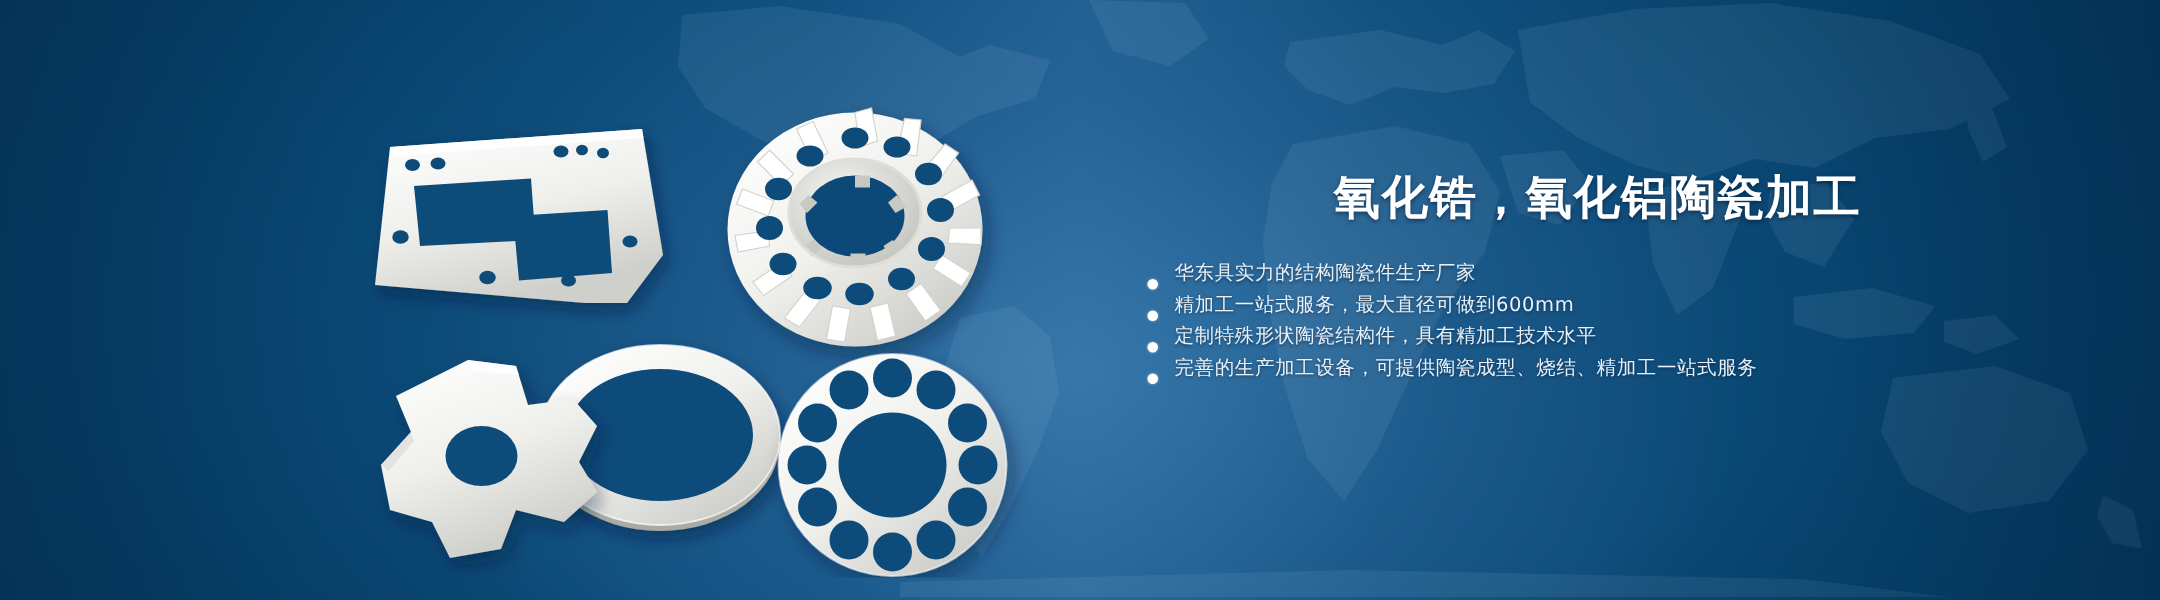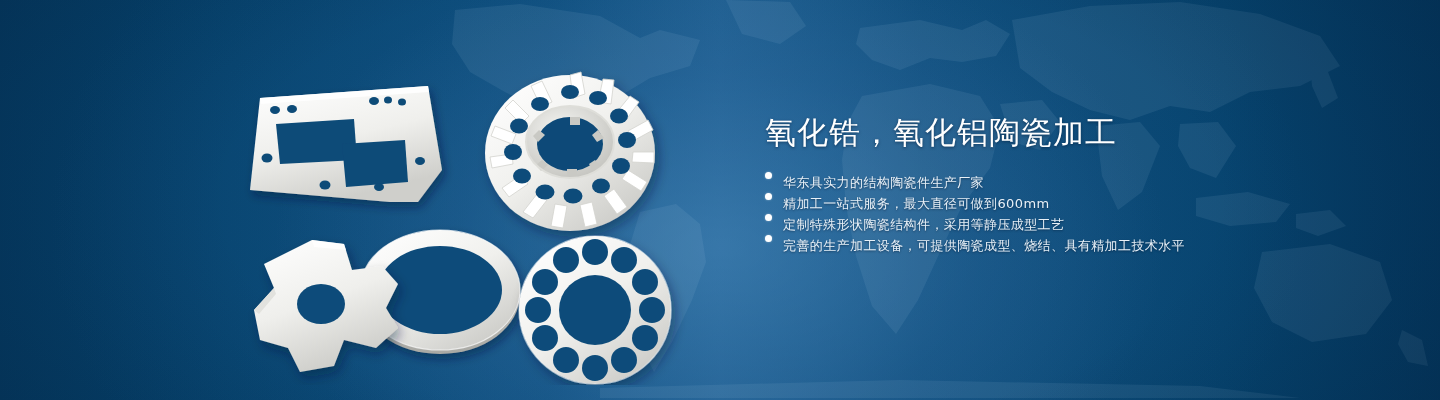--- a/index.html
+++ b/index.html
@@ -45,31 +45,32 @@
   .copy {
     position:absolute;
     left:765px; top:112px;
     width:600px;
   }
   .headline {
     color:#ffffff;
     font-size:31px;
     line-height:40px;
     letter-spacing:1px;
-    font-weight:400;
+    font-weight:700;
     white-space:nowrap;
     text-shadow:0 1px 3px rgba(0,20,45,0.55);
+    text-align:center;
   }
   .bullets {
     list-style:none;
     margin-top:20px;
   }
   .bullet {
     display:flex;
-    align-items:flex-start;
+    align-items:flex-end;
     height:21px;
     margin-bottom:0px;
   }
   .bullet .dot {
     flex:0 0 auto;
     width:7px; height:7px;
     border-radius:50%;
     background:#ffffff;
     margin-right:11px;
     box-shadow:0 0 2px rgba(255,255,255,0.5);
@@ -270,22 +271,22 @@
       <li class="bullet">
         <span class="dot"></span>
         <span class="txt">华东具实力的结构陶瓷件生产厂家</span>
       </li>
       <li class="bullet">
         <span class="dot"></span>
         <span class="txt">精加工一站式服务，最大直径可做到600mm</span>
       </li>
       <li class="bullet">
         <span class="dot"></span>
-        <span class="txt">定制特殊形状陶瓷结构件，采用等静压成型工艺</span>
-      </li>
-      <li class="bullet">
-        <span class="dot"></span>
-        <span class="txt">完善的生产加工设备，可提供陶瓷成型、烧结、具有精加工技术水平</span>
+        <span class="txt">定制特殊形状陶瓷结构件，具有精加工技术水平</span>
+      </li>
+      <li class="bullet">
+        <span class="dot"></span>
+        <span class="txt">完善的生产加工设备，可提供陶瓷成型、烧结、精加工一站式服务</span>
       </li>
     </ul>
   </div>
 
 </div>
 
 </body></html>

